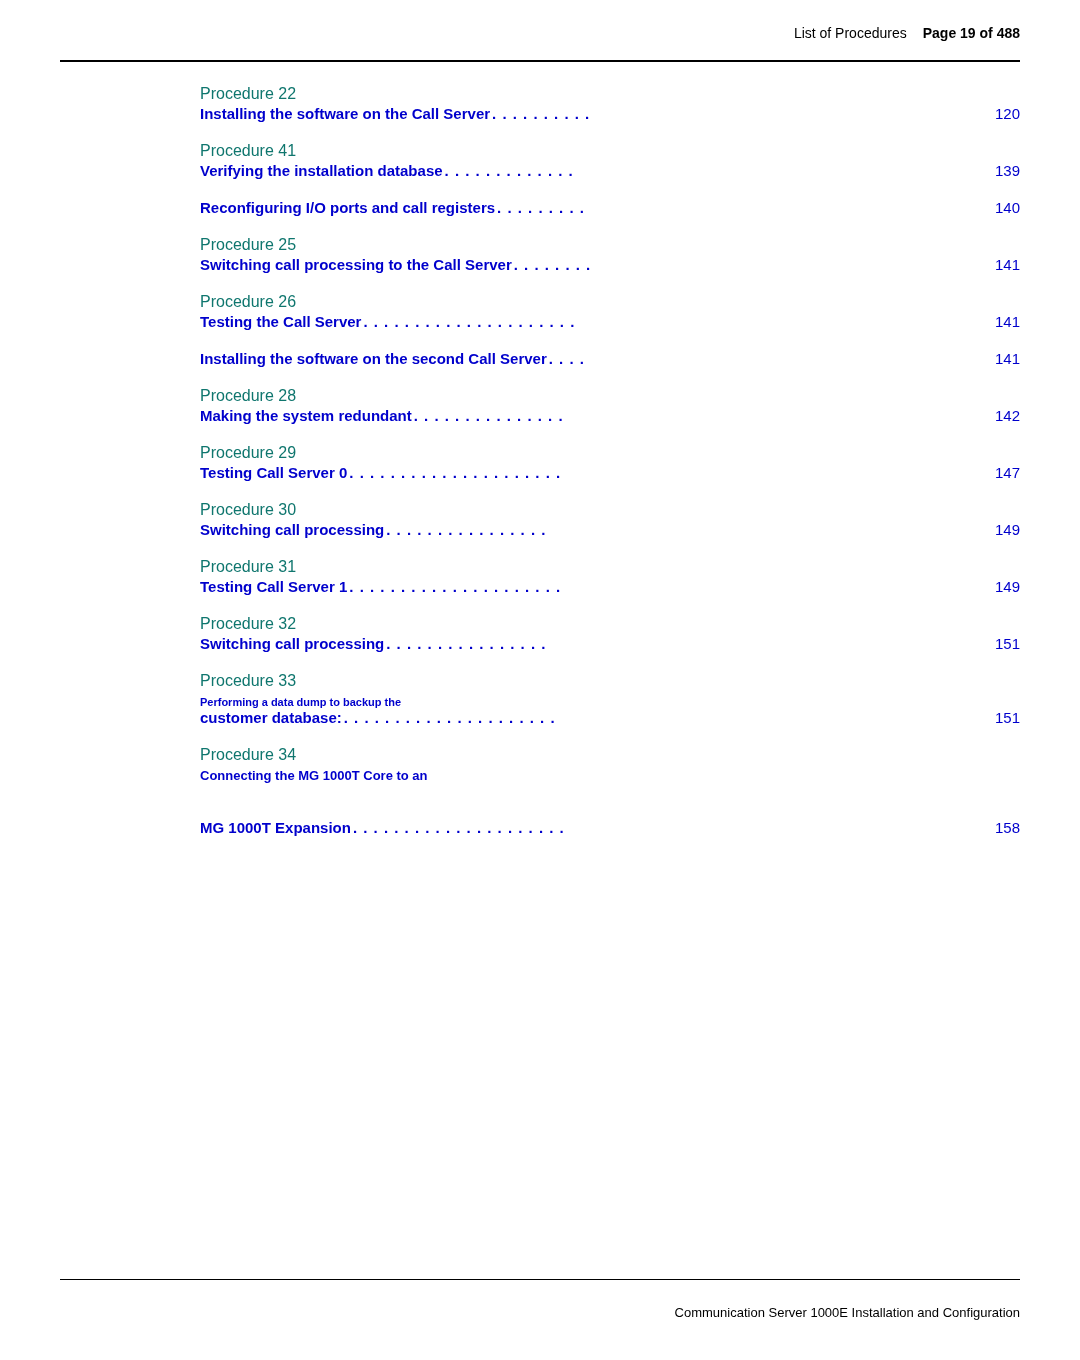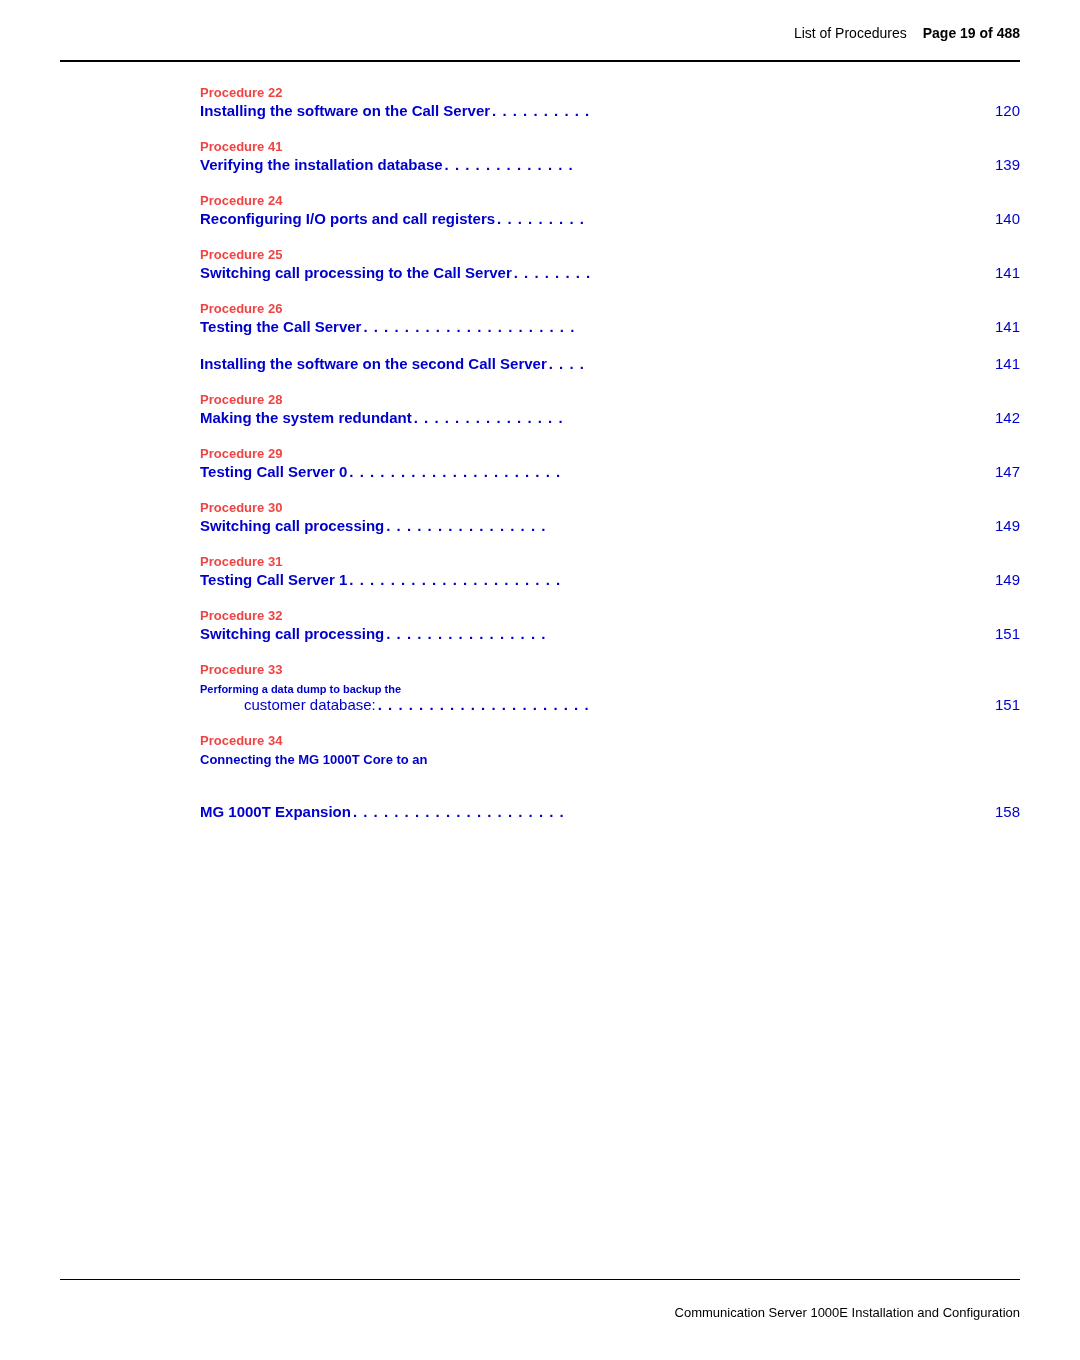--- a/index.html
+++ b/index.html
@@ -65,23 +65,23 @@
       display: flex;
       flex-direction: column;
       gap: 0px;
     }
 
     .procedure-item {
       margin-bottom: 20px;
     }
 
     .procedure-title {
-      color: #ef4444;
-      font-size: 13px;
-      font-weight: bold;
+      color: #0f766e;
+      font-size: 16px;
+      font-weight: normal;
       display: block;
       margin-bottom: 2px;
     }
 
     .procedure-description {
       color: #0000cc;
       font-size: 15px;
       font-weight: bold;
       display: flex;
       align-items: baseline;
@@ -150,21 +150,20 @@
       </div>
       <div class="procedure-item">
         <span class="procedure-title">Procedure 41</span>
         <div class="procedure-description">
           <span class="procedure-text">Verifying the installation database </span>
           <span class="dots">. . . . . . . . . . . . .</span>
           <span class="page-num">139</span>
         </div>
       </div>
       <div class="procedure-item">
-        <span class="procedure-title">Procedure 24</span>
         <div class="procedure-description">
           <span class="procedure-text">Reconfiguring I/O ports and call registers </span>
           <span class="dots">. . . . . . . . .</span>
           <span class="page-num">140</span>
         </div>
       </div>
       <div class="procedure-item">
         <span class="procedure-title">Procedure 25</span>
         <div class="procedure-description">
           <span class="procedure-text">Switching call processing to the Call Server </span>
@@ -223,21 +222,21 @@
         <span class="procedure-title">Procedure 32</span>
         <div class="procedure-description">
           <span class="procedure-text">Switching call processing </span>
           <span class="dots">. . . . . . . . . . . . . . . .</span>
           <span class="page-num">151</span>
         </div>
       </div>
       <div class="procedure-item">
         <span class="procedure-title">Procedure 33</span>
         <div class="procedure-description multiline-desc"><span style="color: rgb(0, 0, 204); font-weight: bold; font-size: 11px;">Performing a data dump to backup the</span><br><div class="multiline-row">
-            <span class="procedure-text" style="color: rgb(0, 0, 204); font-weight: normal; font-size: 15px; margin-left: 44px;">customer database: </span>
+            <span class="procedure-text" style="color: rgb(0, 0, 204); font-weight: bold; font-size: 15px;">customer database: </span>
             <span class="dots">. . . . . . . . . . . . . . . . . . . . .</span>
             <span class="page-num">151</span>
           </div></div>
       </div>
       <div class="procedure-item">
         <span class="procedure-title">Procedure 34</span>
         <div class="procedure-description multiline-desc"><span style="color: rgb(0, 0, 204); font-weight: bold; font-size: 13px;">Connecting the MG 1000T Core to an</span><br><div class="multiline-row">
             <span class="procedure-text" style="color: rgb(0, 0, 204); font-weight: bold; font-size: 15px; margin-top: 36px;">MG 1000T Expansion </span>
             <span class="dots">. . . . . . . . . . . . . . . . . . . . .</span>
             <span class="page-num">158</span>

